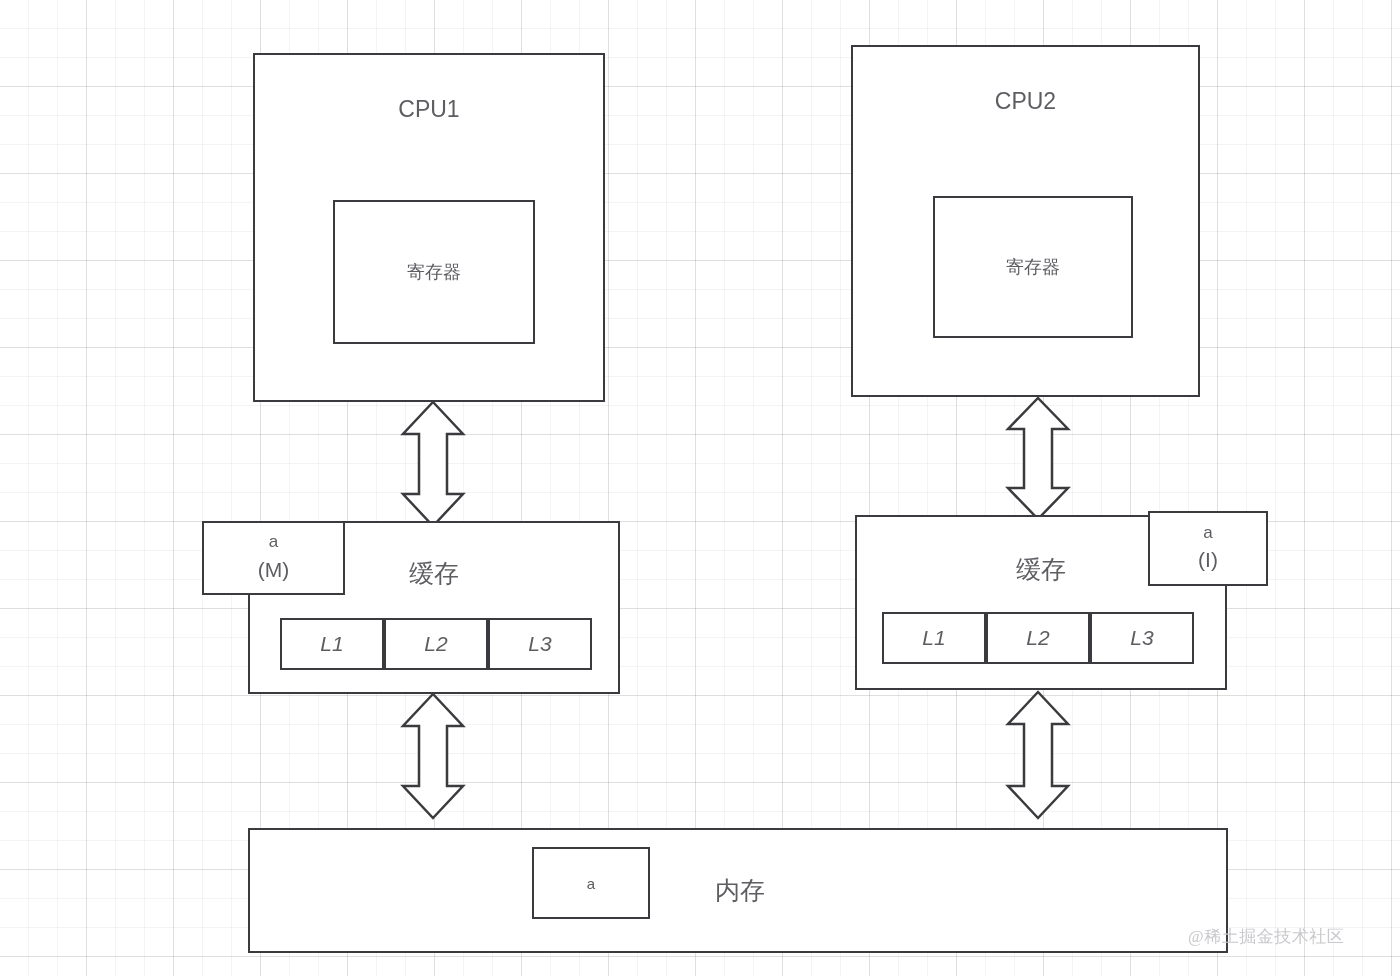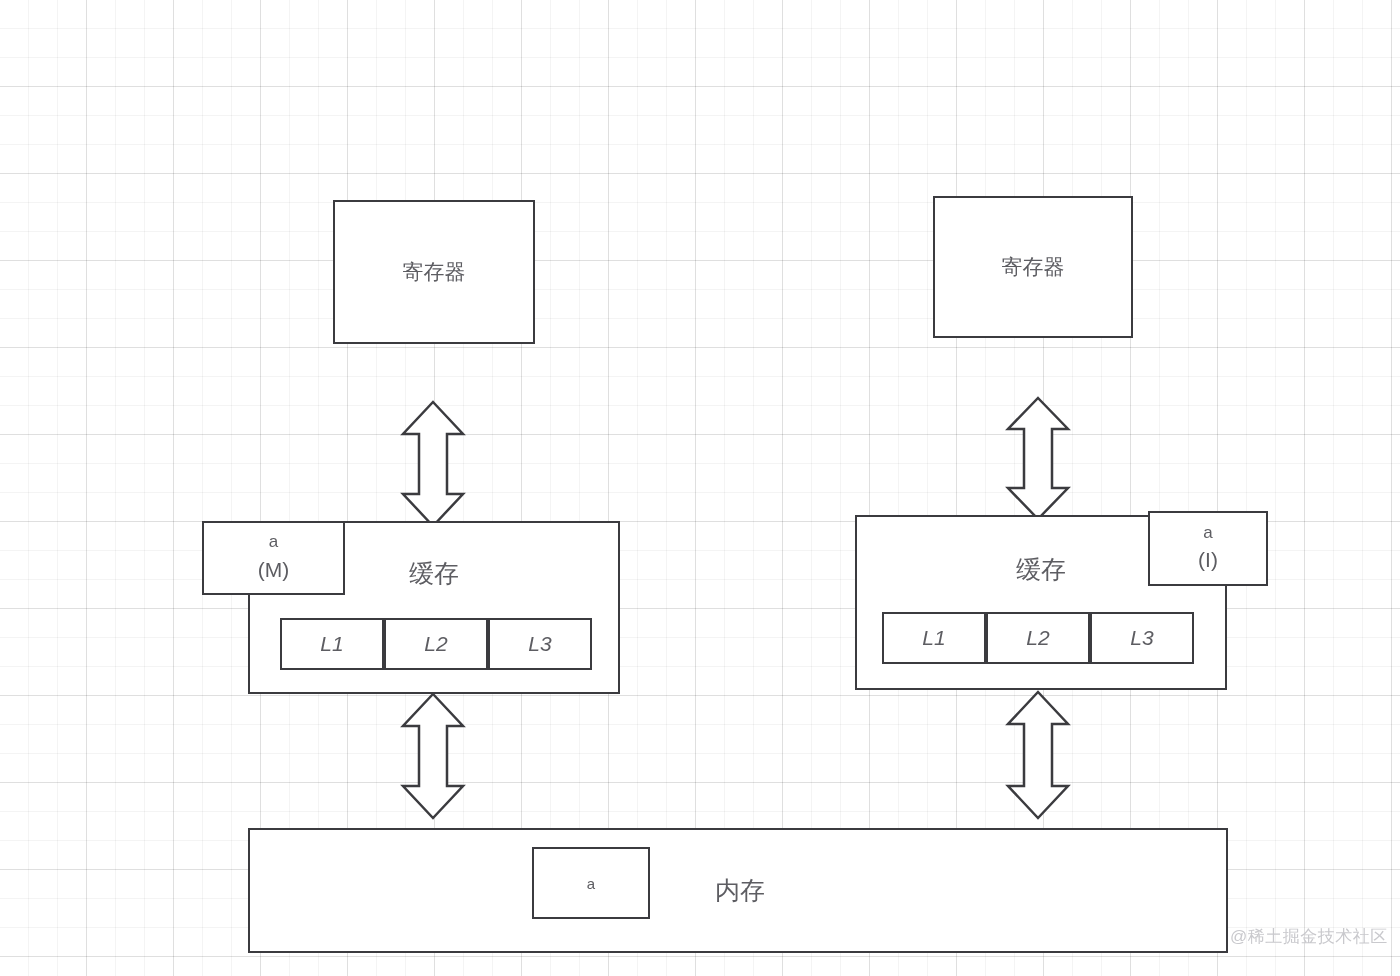--- a/index.html
+++ b/index.html
@@ -53,40 +53,43 @@
   .center-text {
     position: absolute;
     left: 0;
     top: 50%;
     width: 100%;
     transform: translateY(-50%);
     text-align: center;
     color: #5d5d62;
     white-space: pre-line;
   }
-  .reg-text { font-size: 21px; }
+  .reg-text { font-size: 18px; }
   .cache-text { font-size: 25px; }
   .lx-text { font-size: 21px; font-style: italic; }
   .a-text { font-size: 17px; line-height: 1.45; }
   .a-small { font-size: 15px; }
   .mem-text { font-size: 25px; }
   .arrow { position: absolute; }
   .watermark {
     position: absolute;
     color: #c9c9cd;
     font-size: 17px;
     white-space: nowrap;
     letter-spacing: 0.5px;
   }
 </style>
 </head>
 <body>
 
 <div id="canvas">
 
+  <div class="box" style="left:253px; top:53px; width:352px; height:349px;">
+    <div class="label cpu-title">CPU1</div>
+  </div>
 
   <div class="box" style="left:333px; top:200px; width:202px; height:144px;">
     <div class="center-text reg-text">寄存器</div>
   </div>
 
   <div class="arrow" style="left:399px; top:400px; width:68px; height:128px;">
     <svg width="68" height="128" viewBox="0 0 68 128">
       <polygon points="34,2 64,34 48,34 48,94 64,94 34,126 4,94 20,94 20,34 4,34" fill="#ffffff" stroke="#3b3b3f" stroke-width="2.5" stroke-linejoin="miter"></polygon>
     </svg>
   </div>
@@ -108,20 +111,23 @@
   <div class="box" style="left:202px; top:521px; width:143px; height:74px; z-index:5;">
     <div class="center-text a-text"><span>a</span><br><span style="font-size:21px;">(M)</span></div>
   </div>
 
   <div class="arrow" style="left:399px; top:692px; width:68px; height:128px;">
     <svg width="68" height="128" viewBox="0 0 68 128">
       <polygon points="34,2 64,34 48,34 48,94 64,94 34,126 4,94 20,94 20,34 4,34" fill="#ffffff" stroke="#3b3b3f" stroke-width="2.5" stroke-linejoin="miter"></polygon>
     </svg>
   </div>
 
+  <div class="box" style="left:851px; top:45px; width:349px; height:352px;">
+    <div class="label cpu-title">CPU2</div>
+  </div>
 
   <div class="box" style="left:933px; top:196px; width:200px; height:142px;">
     <div class="center-text reg-text">寄存器</div>
   </div>
 
   <div class="arrow" style="left:1004px; top:396px; width:68px; height:125px;">
     <svg width="68" height="125" viewBox="0 0 68 125">
       <polygon points="34,2 64,33 48,33 48,92 64,92 34,123 4,92 20,92 20,33 4,33" fill="#ffffff" stroke="#3b3b3f" stroke-width="2.5" stroke-linejoin="miter"></polygon>
     </svg>
   </div>
@@ -151,15 +157,15 @@
   </div>
 
   <div class="box" style="left:248px; top:828px; width:980px; height:125px;">
     <div class="label mem-text" style="left:430px; top:45px; width:120px;">内存</div>
   </div>
 
   <div class="box" style="left:532px; top:847px; width:118px; height:72px;">
     <div class="center-text a-small">a</div>
   </div>
 
-  <div class="watermark" style="left:1230px; top:925px;">@稀土掘金技术社区</div>
+  <div class="watermark" style="left:1188px; top:925px;font-family:Liberation Serif, serif;">@稀土掘金技术社区</div>
 
 </div>
 
 </body></html>

